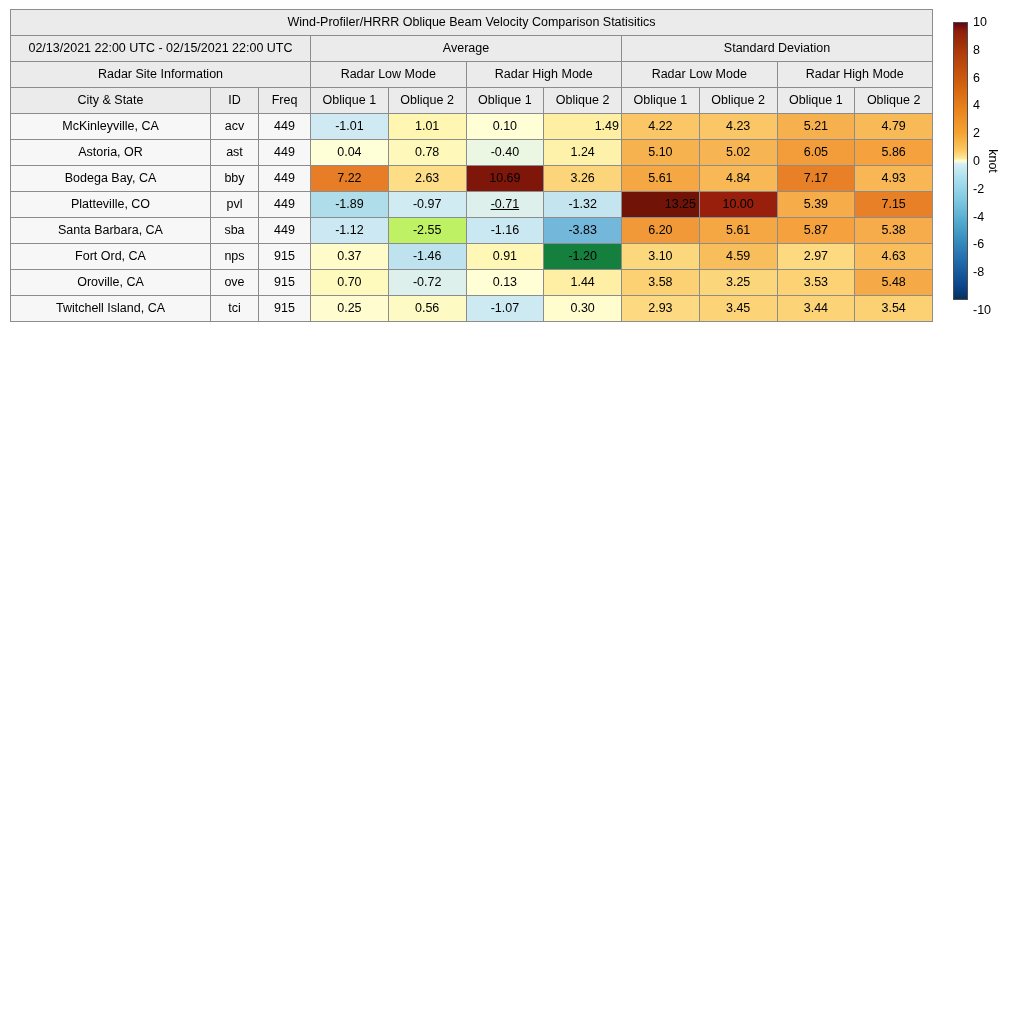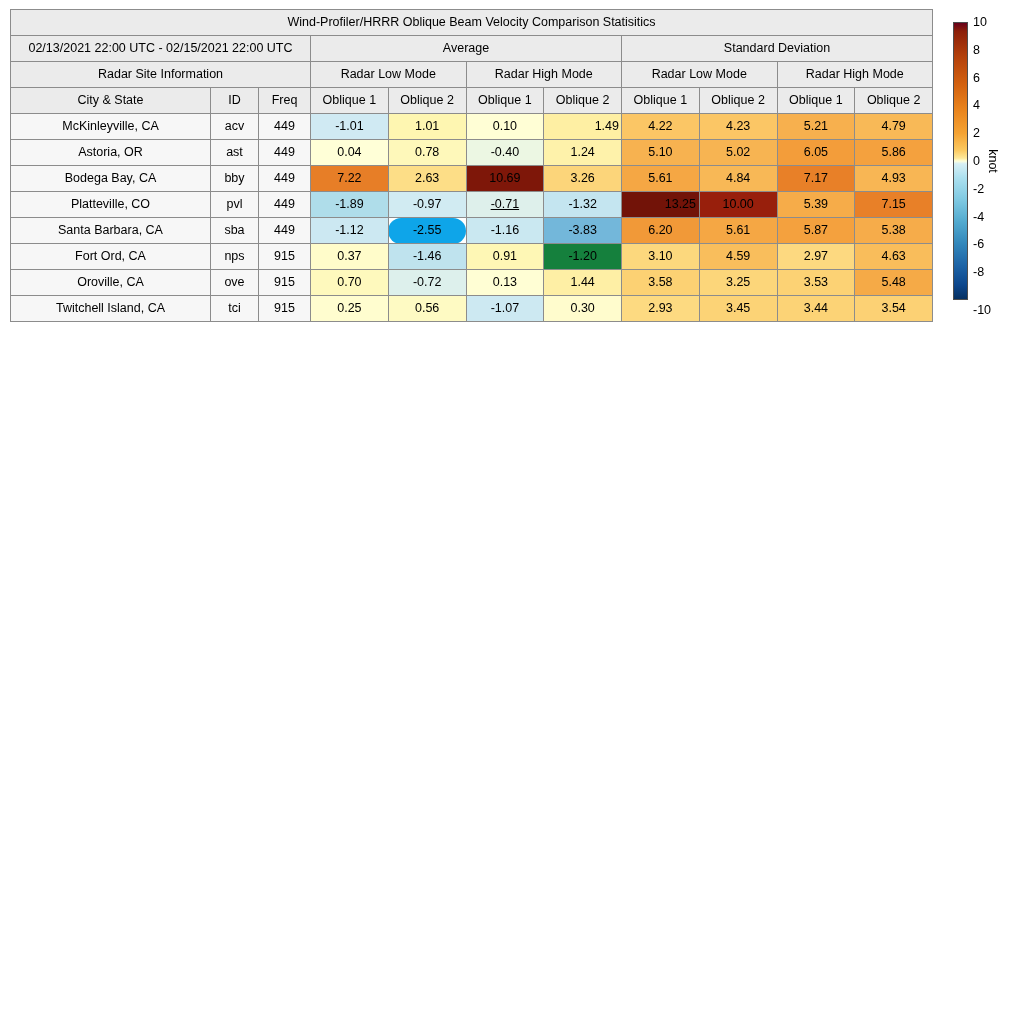--- a/index.html
+++ b/index.html
@@ -187,21 +187,21 @@
         <td class="num" style="background: rgb(114, 19, 8); padding-left: 42px;">13.25</td>
         <td class="num" style="background: rgb(152, 31, 12);">10.00</td>
         <td class="num" style="background: rgb(246, 172, 73);">5.39</td>
         <td class="num" style="background: rgb(232, 128, 40);">7.15</td>
       </tr>
       <tr>
         <td class="lbl">Santa Barbara, CA</td>
         <td class="lbl">sba</td>
         <td class="lbl">449</td>
         <td class="num" style="background: rgb(204, 232, 242);">-1.12</td>
-        <td class="num" style="background: #0ea5e9; border-radius: 13px;">-2.55</td>
+        <td class="num" style="background: #bef264;">-2.55</td>
         <td class="num" style="background: rgb(202, 232, 241);">-1.16</td>
         <td class="num" style="background: rgb(115, 183, 218);">-3.83</td>
         <td class="num" style="background: rgb(241, 153, 56);">6.20</td>
         <td class="num" style="background: rgb(245, 167, 68);">5.61</td>
         <td class="num" style="background: rgb(244, 161, 62);">5.87</td>
         <td class="num" style="background: rgb(246, 172, 74);">5.38</td>
       </tr>
       <tr>
         <td class="lbl">Fort Ord, CA</td>
         <td class="lbl">nps</td>

